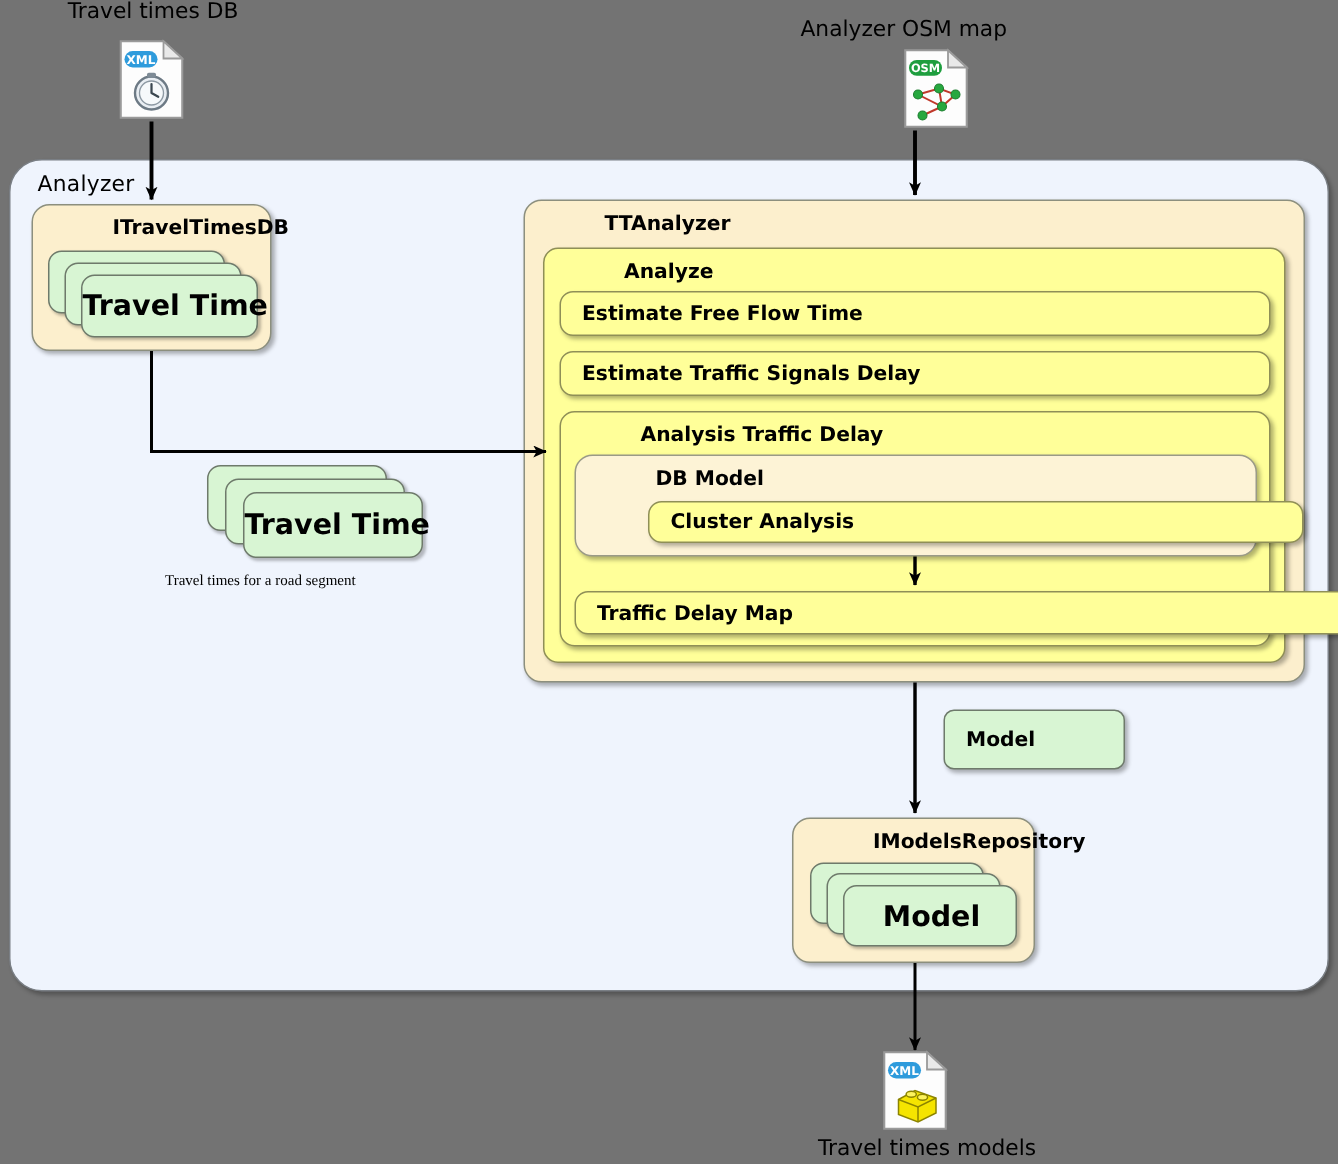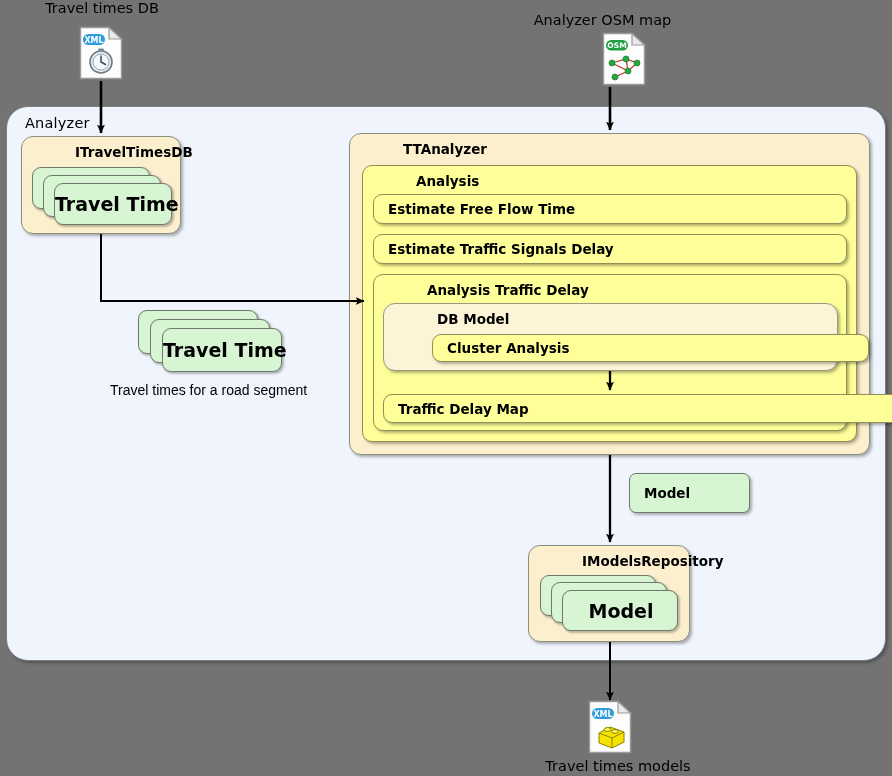--- a/index.html
+++ b/index.html
@@ -22,22 +22,22 @@
   .ext-label {
     position: absolute;
     font-family: "DejaVu Sans", sans-serif;
     font-size: 14.5px;
     color: #000000;
     white-space: nowrap;
     text-align: center;
   }
   .caption {
     position: absolute;
-    font-family: Liberation Sans, sans-serif;
-    font-size: 14px;
+    font-family: Liberation Serif, serif;
+    font-size: 10px;
     color: #000000;
     white-space: nowrap;
   }
 
   
   .analyzer {
     position: absolute;
     border: 1.6px solid #7a7f85;
     border-radius: 22px;
     background: #eff4fd;
@@ -239,21 +239,21 @@
       <div class="layer-label" style="left:0; width:120px; text-align:center; transform:translateY(-50%);">Travel Time</div>
     </div>
   </div>
   <div class="caption" style="left:110px; top:382px;">Travel times for a road segment</div>
 
   <div class="cream-box" style="left:349px; top:133px; width:521px; height:322px;">
     <div class="inner-title">TTAnalyzer</div>
   </div>
 
   <div class="yellow-box" style="left:362px; top:165px; width:495px; height:277px;">
-    <div class="inner-title">Analysis</div>
+    <div class="inner-title">Analyze</div>
   </div>
 
   <div class="yellow-box flat" style="left:373px; top:234px; width:474px; height:30px;">
     <div class="centered-label">Estimate Traffic Signals Delay</div>
   </div>
 
   <div class="yellow-box flat" style="left:373px; top:194px; width:474px; height:30px;">
     <div class="centered-label">Estimate Free Flow Time</div>
   </div>
 

